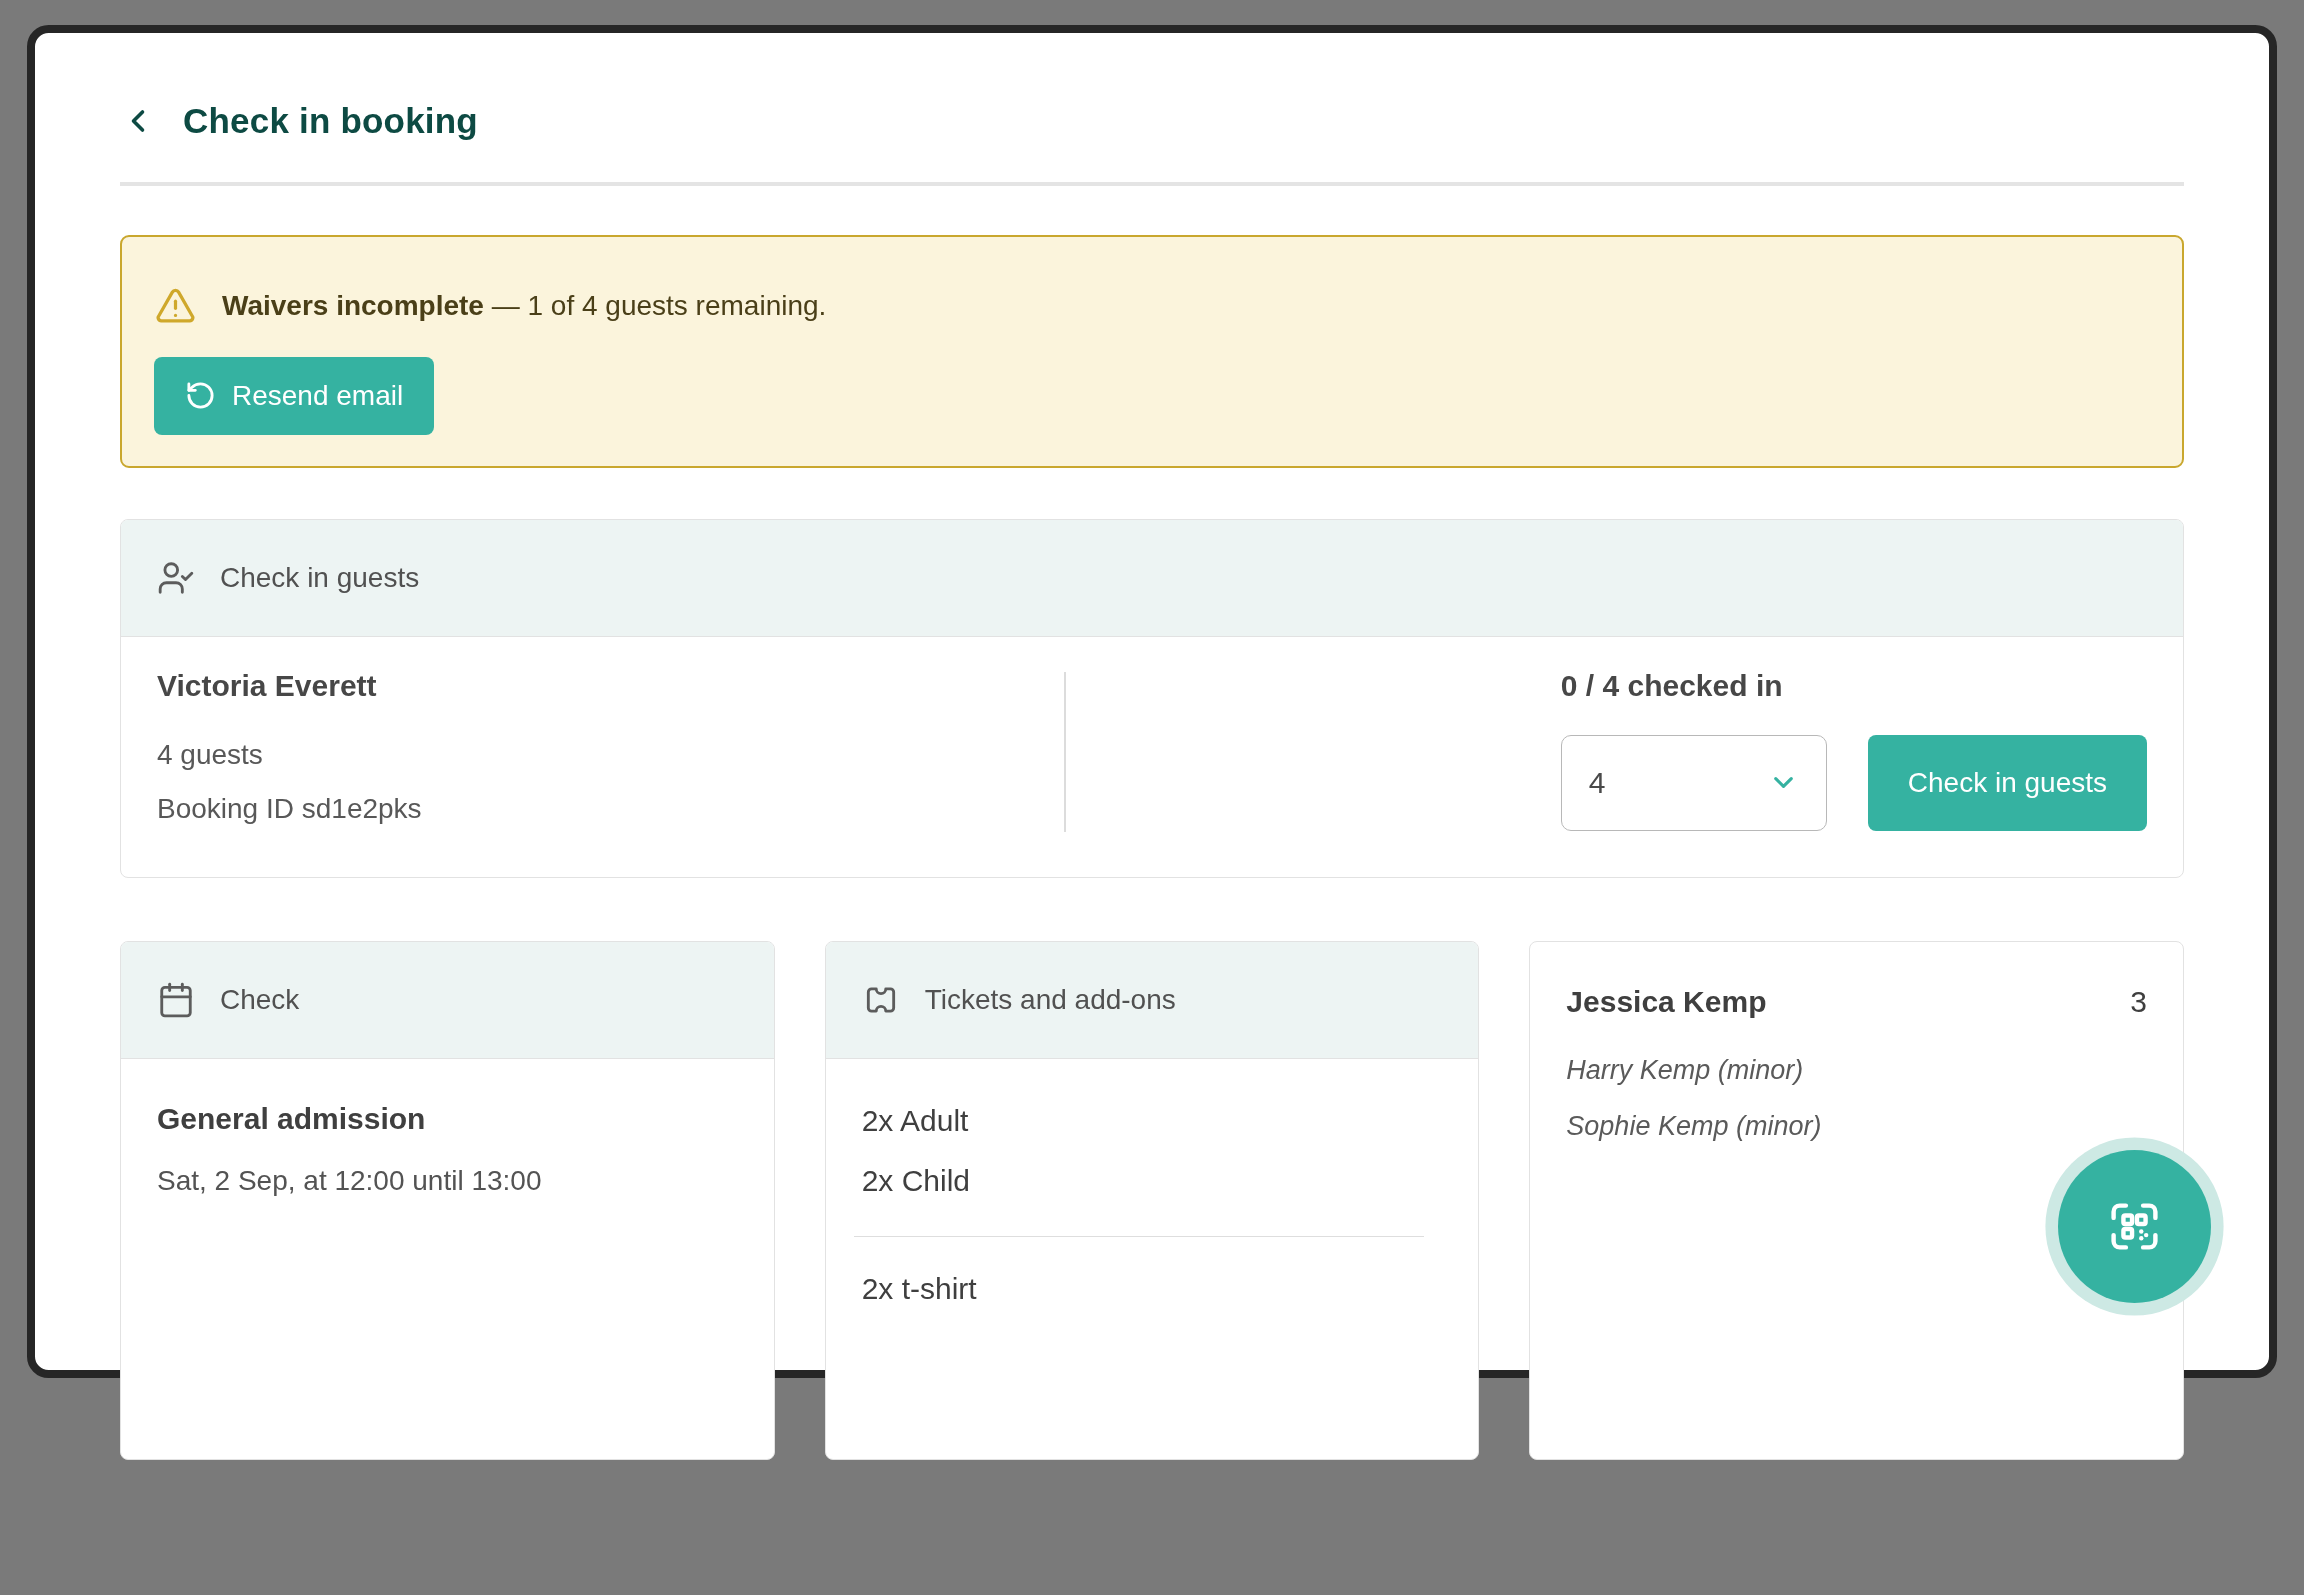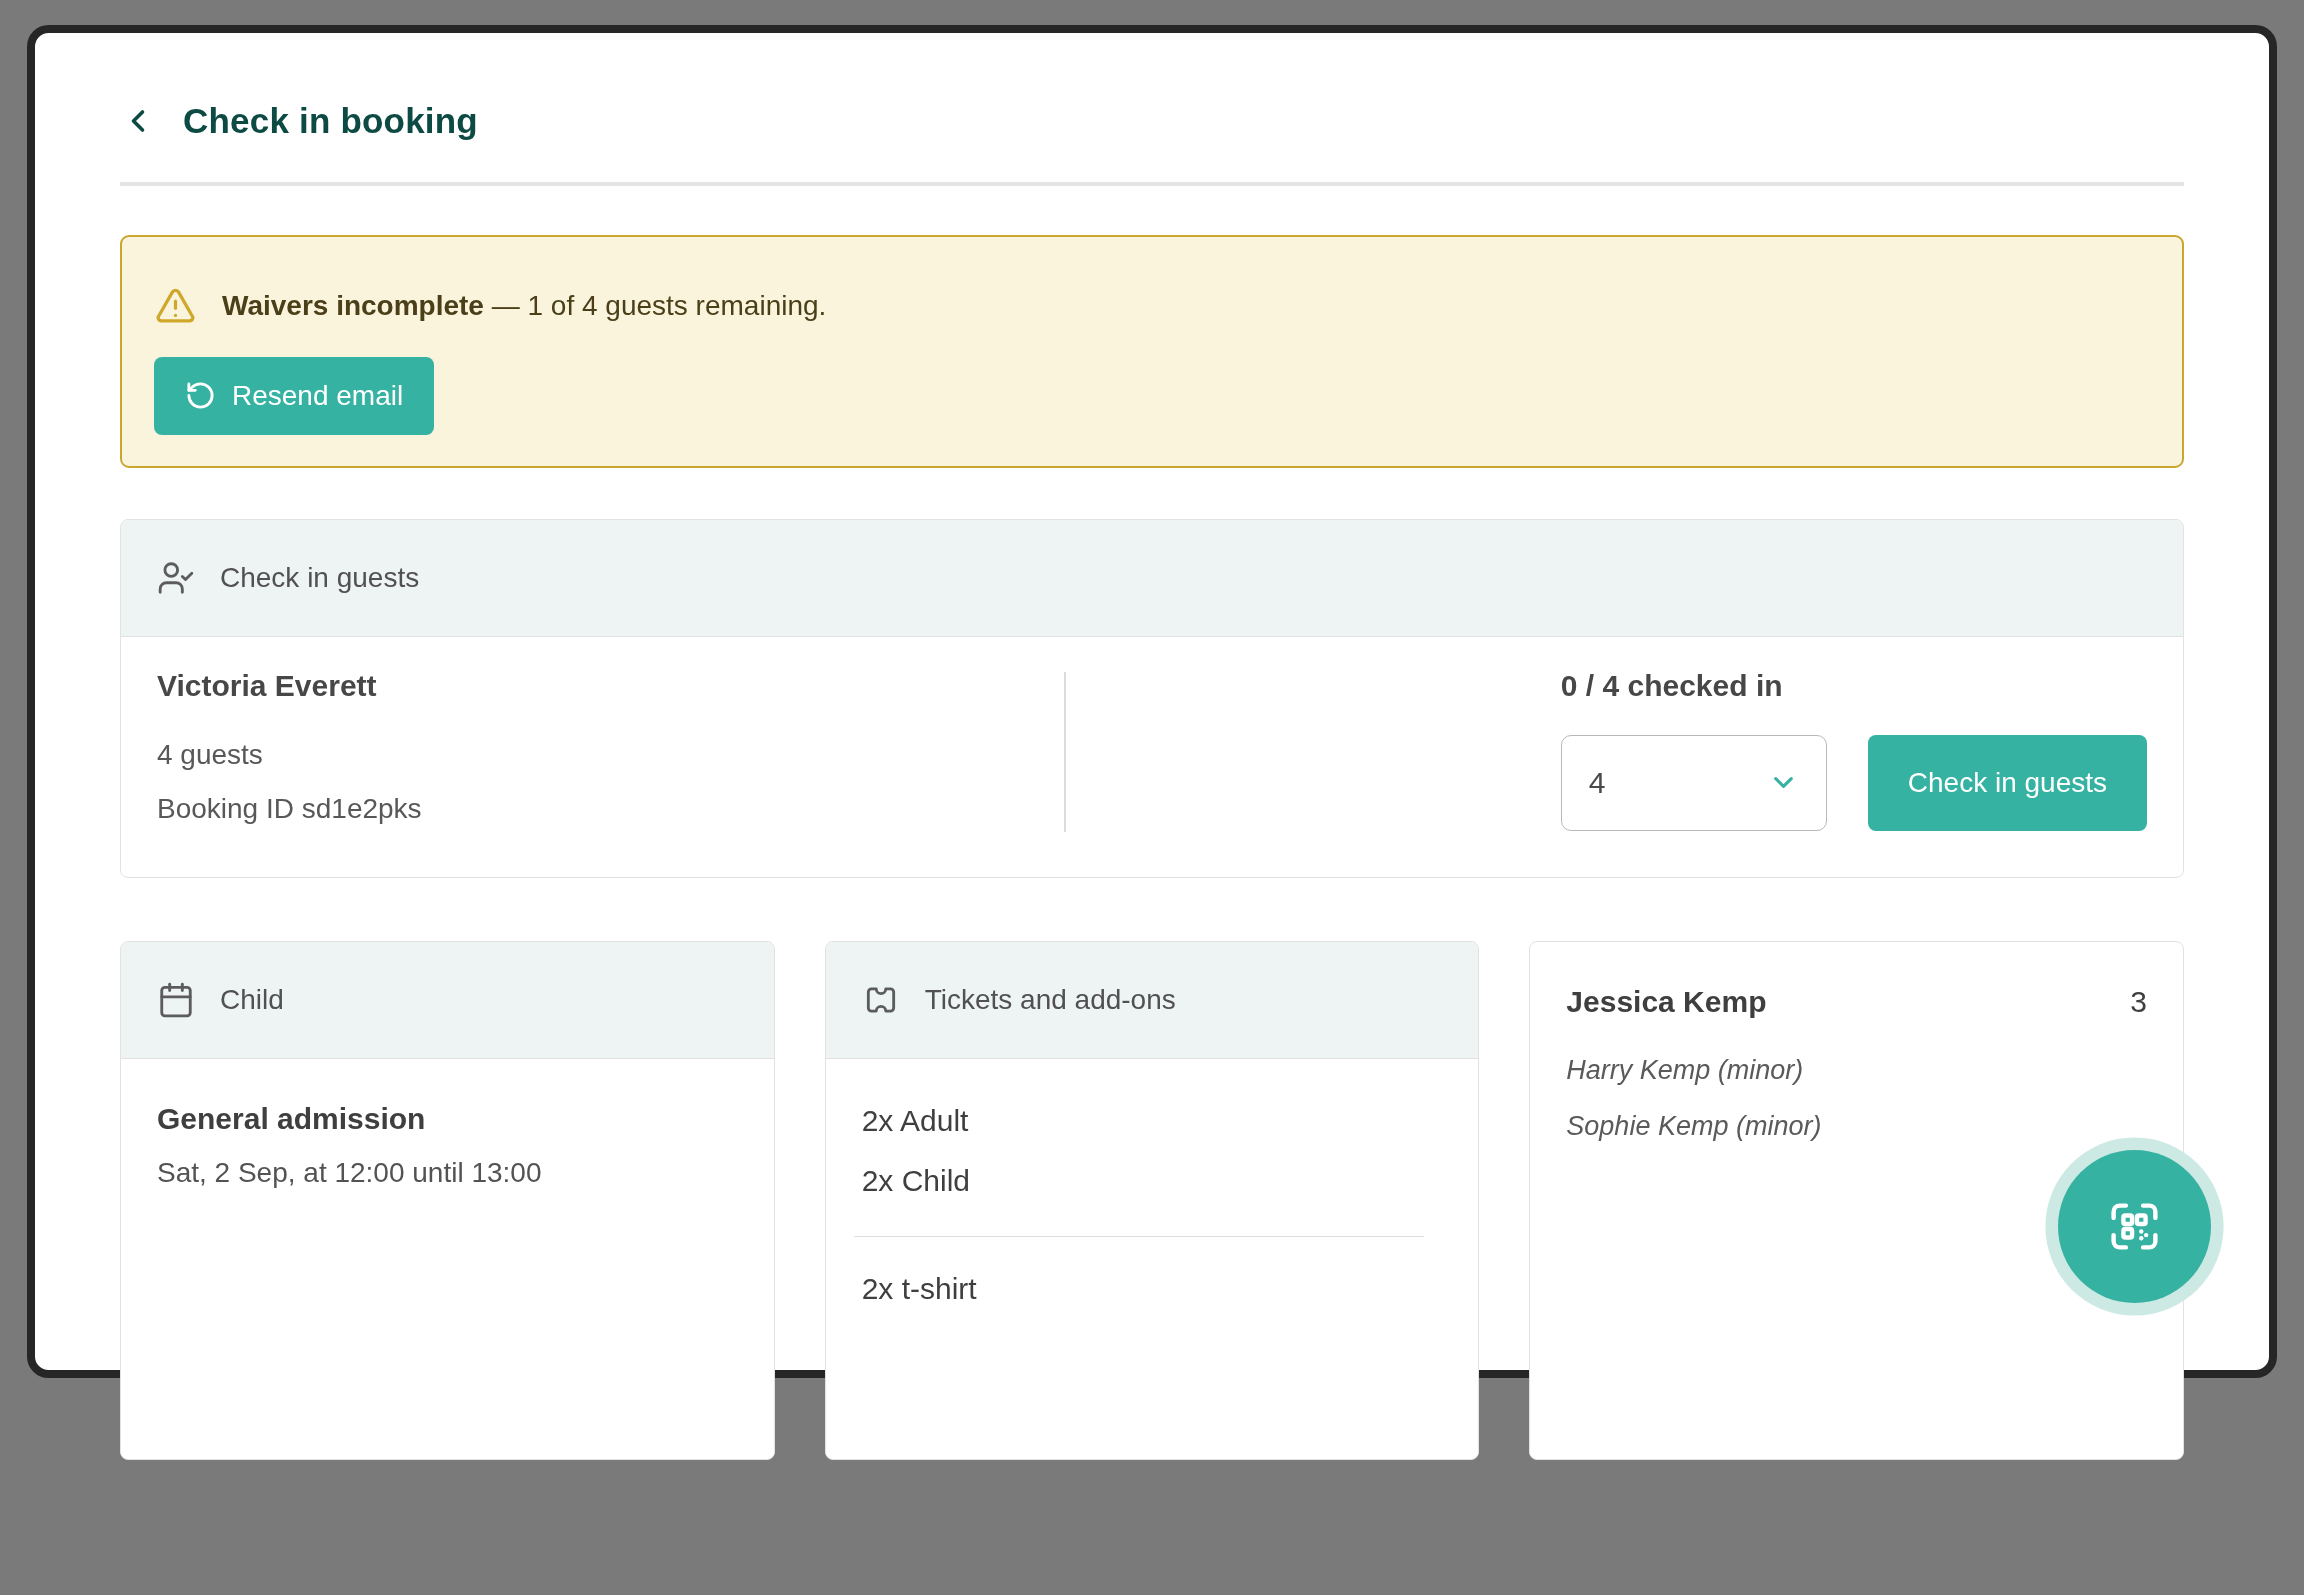--- a/index.html
+++ b/index.html
@@ -67,21 +67,21 @@
     display:flex; align-items:center; justify-content:space-between;
     padding:0 27px; cursor:pointer; background:#fff;
   }
   .guest-select .value { font-size:30px; color:#4a4a4a; }
   .guest-select svg { width:31px; height:31px; stroke:var(--accent,#35b2a1); }
   .checkin-btn { height:96px; padding:0 40px; font-weight:500; }
   
   .cards-grid { margin-top:63px; display:grid; grid-template-columns:1fr 1fr 1fr; gap:50px; }
   .cards-grid .card { height:519px; position:relative; }
   .card-body { padding:43px 36px; }
-  .item-name { font-size:30px; font-weight:700; color:#3f3f3f; margin-bottom:21px; }
+  .item-name { font-size:30px; font-weight:700; color:#3f3f3f; margin-bottom:29px; }
   .item-sub { font-size:28px; color:#535353; }
   .ticket-line { font-size:30px; color:#3f3f3f; line-height:60px; }
   .addon-divider { height:1.8px; background:#dedede; border:none; margin:25px 18px 21.6px -8px; }
   .waiver-row { display:flex; justify-content:space-between; align-items:baseline; margin-bottom:23.4px; }
   .waiver-count { font-size:30px; color:#3f3f3f; }
   .minor-line { font-size:27px; font-style:italic; color:#5a5a5a; line-height:56px; }
   
   .qr-fab {
     position:absolute; right:58px; bottom:67px;
     width:153px; height:153px; border-radius:50%;
@@ -164,21 +164,21 @@
   <div class="cards-grid">
 
     <div class="card">
       <div class="card-header">
         <svg viewBox="0 0 24 24" fill="none" stroke-width="1.8" stroke-linecap="round" stroke-linejoin="round">
             <rect x="3" y="4" width="18" height="18" rx="2"></rect>
             <line x1="16" y1="2" x2="16" y2="6"></line>
             <line x1="8" y1="2" x2="8" y2="6"></line>
             <line x1="3" y1="10" x2="21" y2="10"></line>
           </svg>
-        <span class="card-title">Child</span>
+        <span class="card-title">Check</span>
       </div>
       <div class="card-body">
         <div class="item-name">General admission</div>
         <div class="item-sub">Sat, 2 Sep, at 12:00 until 13:00</div>
       </div>
     </div>
 
     <div class="card">
       <div class="card-header">
         <svg viewBox="0 0 24 24" fill="none" stroke-width="1.8" stroke-linecap="round" stroke-linejoin="round">

